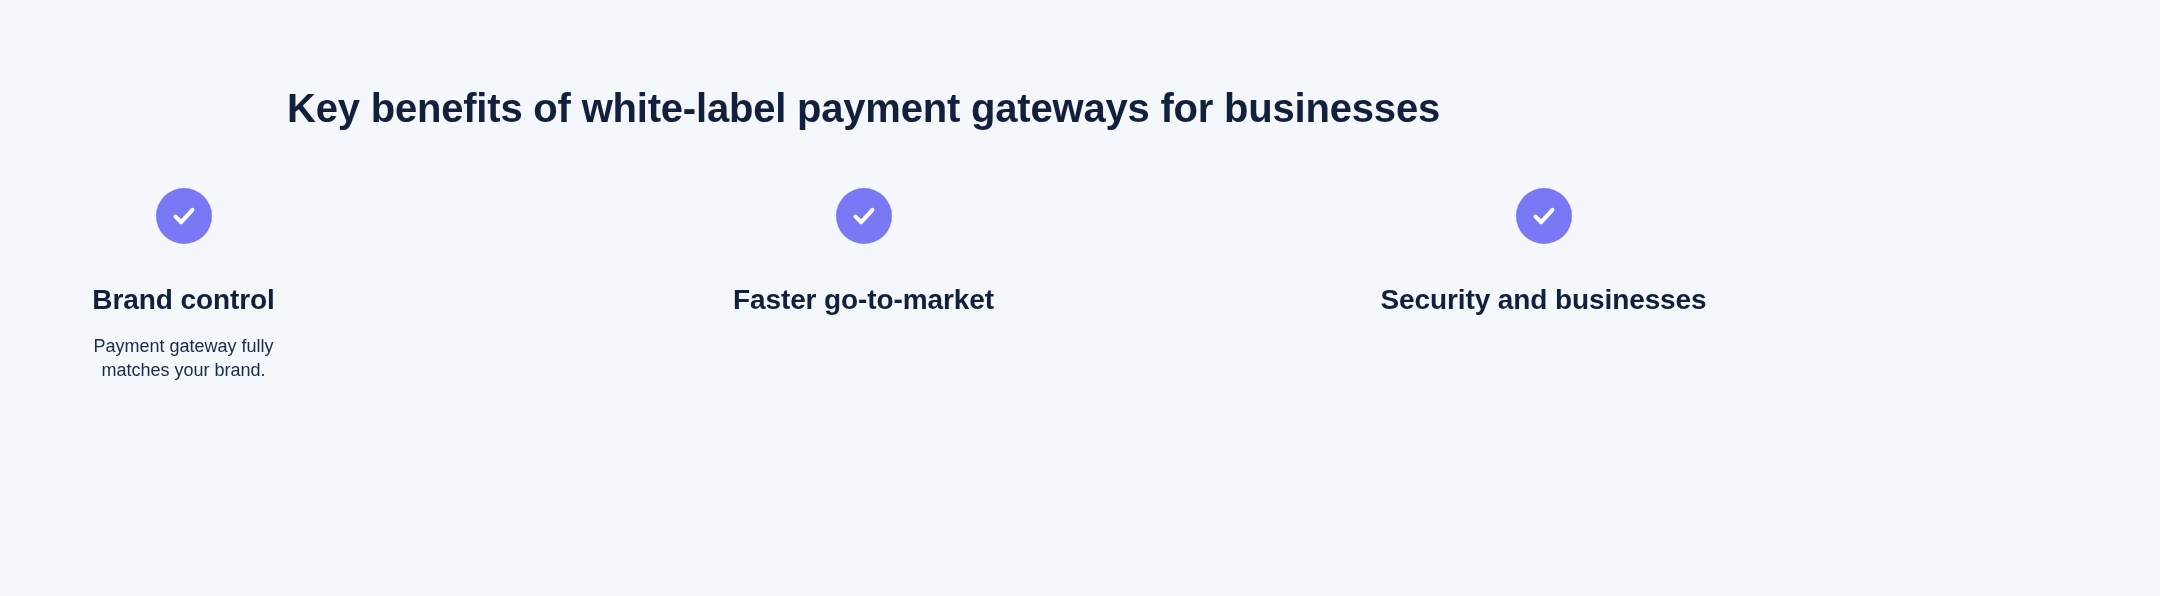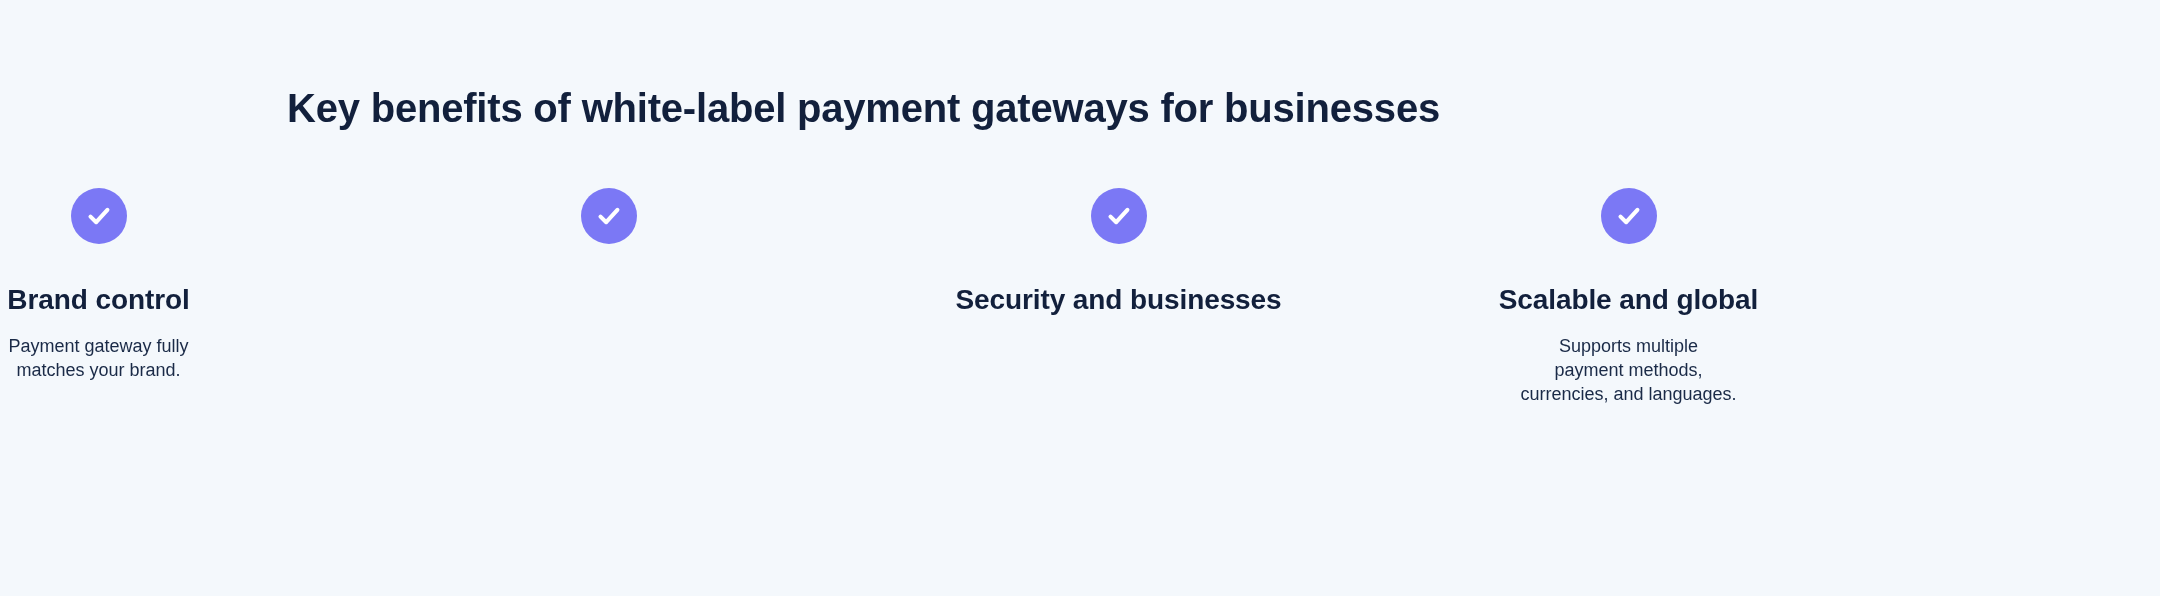--- a/index.html
+++ b/index.html
@@ -108,37 +108,27 @@
       <div class="benefit-desc">Payment gateway fully
 matches your brand.</div>
     </div>
 
     <div class="benefit-col">
       <div class="check-badge">
         <svg width="30" height="30" viewBox="0 0 30 30" aria-hidden="true">
           <path d="M6.5 15.6 L12.2 21.2 L23.4 8.8" fill="none" stroke="#ffffff" stroke-width="4.1" stroke-linecap="round" stroke-linejoin="round"></path>
         </svg>
       </div>
+      <div class="benefit-title">Faster go-to-market</div>
     </div>
 
     <div class="benefit-col">
       <div class="check-badge">
         <svg width="30" height="30" viewBox="0 0 30 30" aria-hidden="true">
           <path d="M6.5 15.6 L12.2 21.2 L23.4 8.8" fill="none" stroke="#ffffff" stroke-width="4.1" stroke-linecap="round" stroke-linejoin="round"></path>
         </svg>
       </div>
       <div class="benefit-title">Security and businesses</div>
     </div>
 
-    <div class="benefit-col">
-      <div class="check-badge">
-        <svg width="30" height="30" viewBox="0 0 30 30" aria-hidden="true">
-          <path d="M6.5 15.6 L12.2 21.2 L23.4 8.8" fill="none" stroke="#ffffff" stroke-width="4.1" stroke-linecap="round" stroke-linejoin="round"></path>
-        </svg>
-      </div>
-      <div class="benefit-title">Scalable and global</div>
-      <div class="benefit-desc">Supports multiple
-payment methods,
-currencies, and languages.</div>
-    </div>
 
   </div>
 </div>
 
 </body></html>

